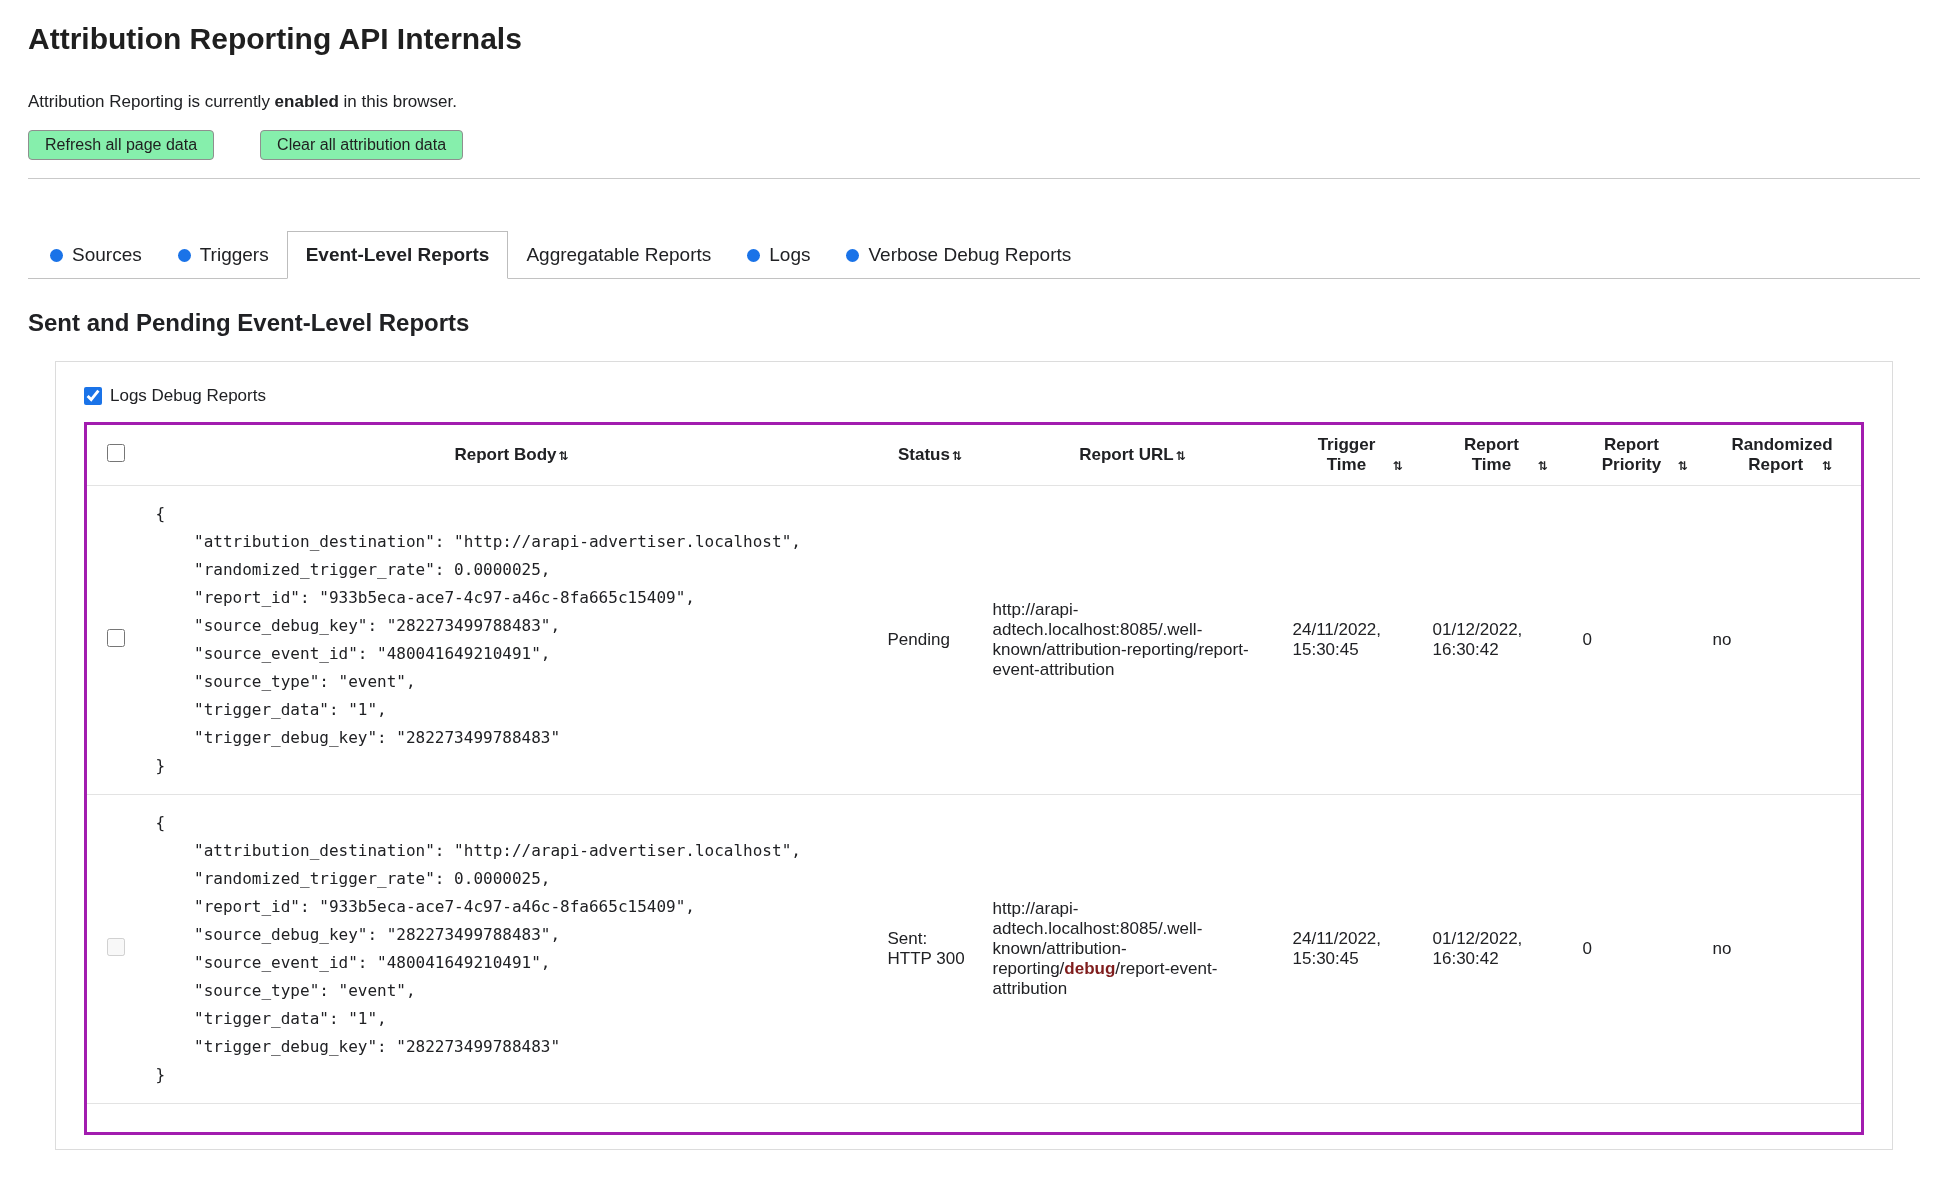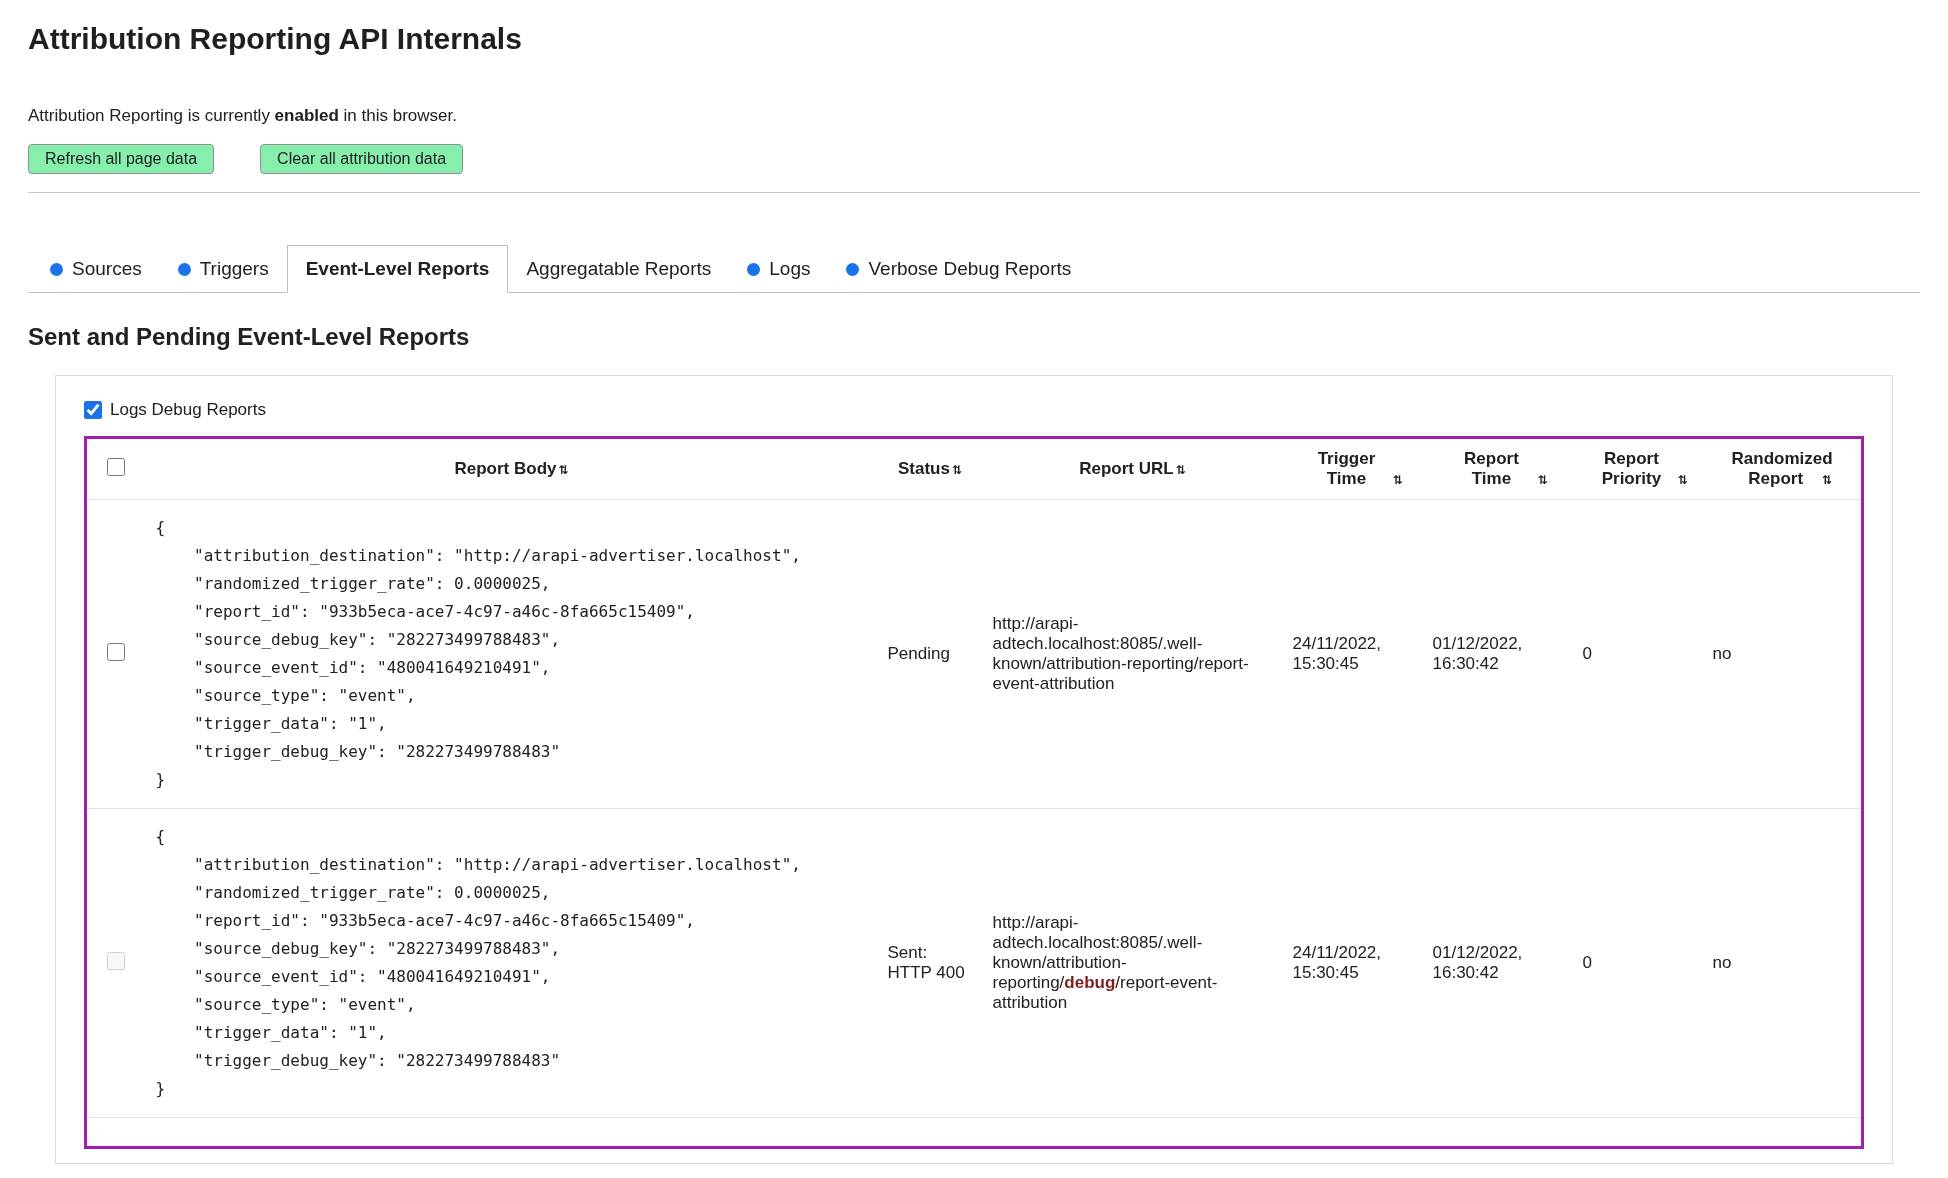--- a/index.html
+++ b/index.html
@@ -11,21 +11,21 @@
     min-height: 1178px;
   }
   .page { padding: 22px 28px 10px 28px; }
 
   h1.page-title {
     font-size: 30px;
     font-weight: bold;
     margin: 0;
     color: #1f1f1f;
   }
-  .status-line { margin: 50px 0 0 0; font-size: 17px; }
+  .status-line { margin: 36px 0 0 0; font-size: 17px; }
   .status-line b { font-weight: bold; }
 
   .toolbar { margin-top: 18px; display: flex; gap: 46px; }
   .toolbar button {
     font-family: inherit;
     font-size: 16px;
     padding: 5px 16px;
     background: #86efac;
     border: 1px solid #8f8f8f;
     border-radius: 4px;
@@ -242,21 +242,21 @@
     "attribution_destination": "http://arapi-advertiser.localhost",
     "randomized_trigger_rate": 0.0000025,
     "report_id": "933b5eca-ace7-4c97-a46c-8fa665c15409",
     "source_debug_key": "282273499788483",
     "source_event_id": "480041649210491",
     "source_type": "event",
     "trigger_data": "1",
     "trigger_debug_key": "282273499788483"
 }</pre>
           </td>
-          <td>Sent: HTTP 400</td>
+          <td>Sent: HTTP 300</td>
           <td class="cell-url"><span>http://arapi-adtech.localhost:8085/.well-known/attribution-reporting/</span><span class="debug-hl">debug</span><span>/report-event-attribution</span></td>
           <td>24/11/2022, 15:30:45</td>
           <td>01/12/2022, 16:30:42</td>
           <td>0</td>
           <td>no</td>
         </tr>
         <tr class="footer-row">
           <td colspan="8"></td>
         </tr>
       </tbody>

